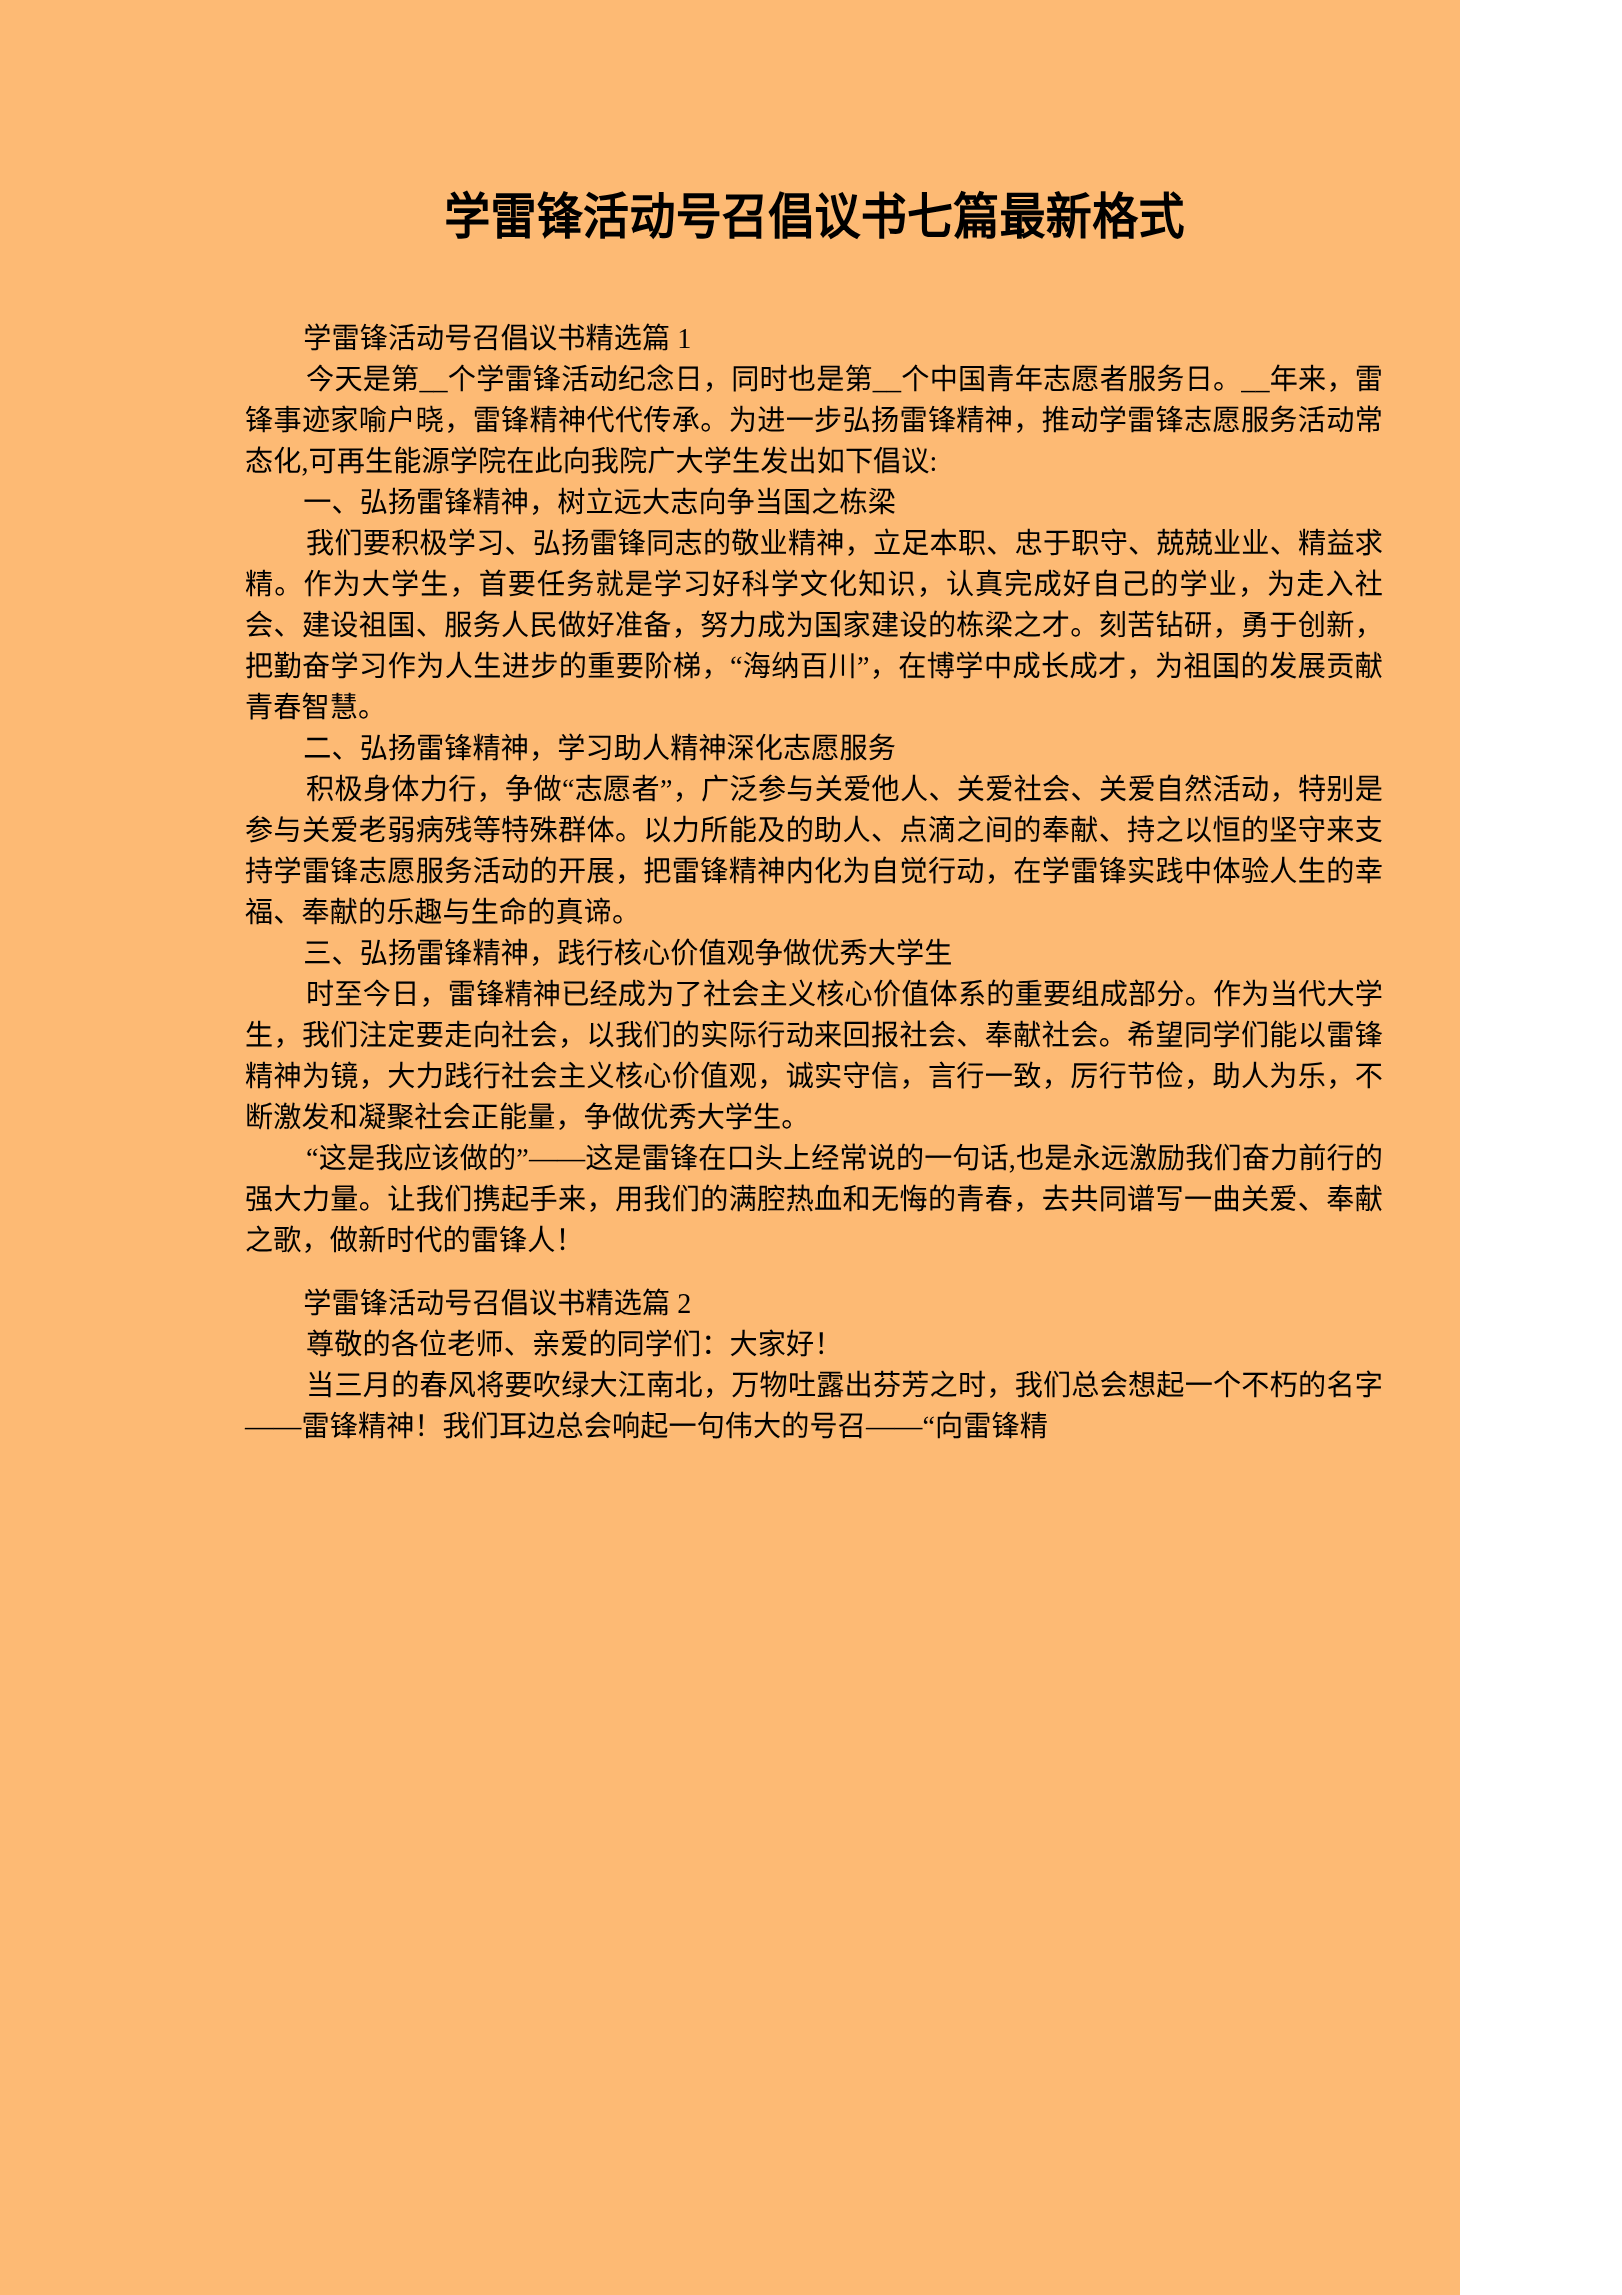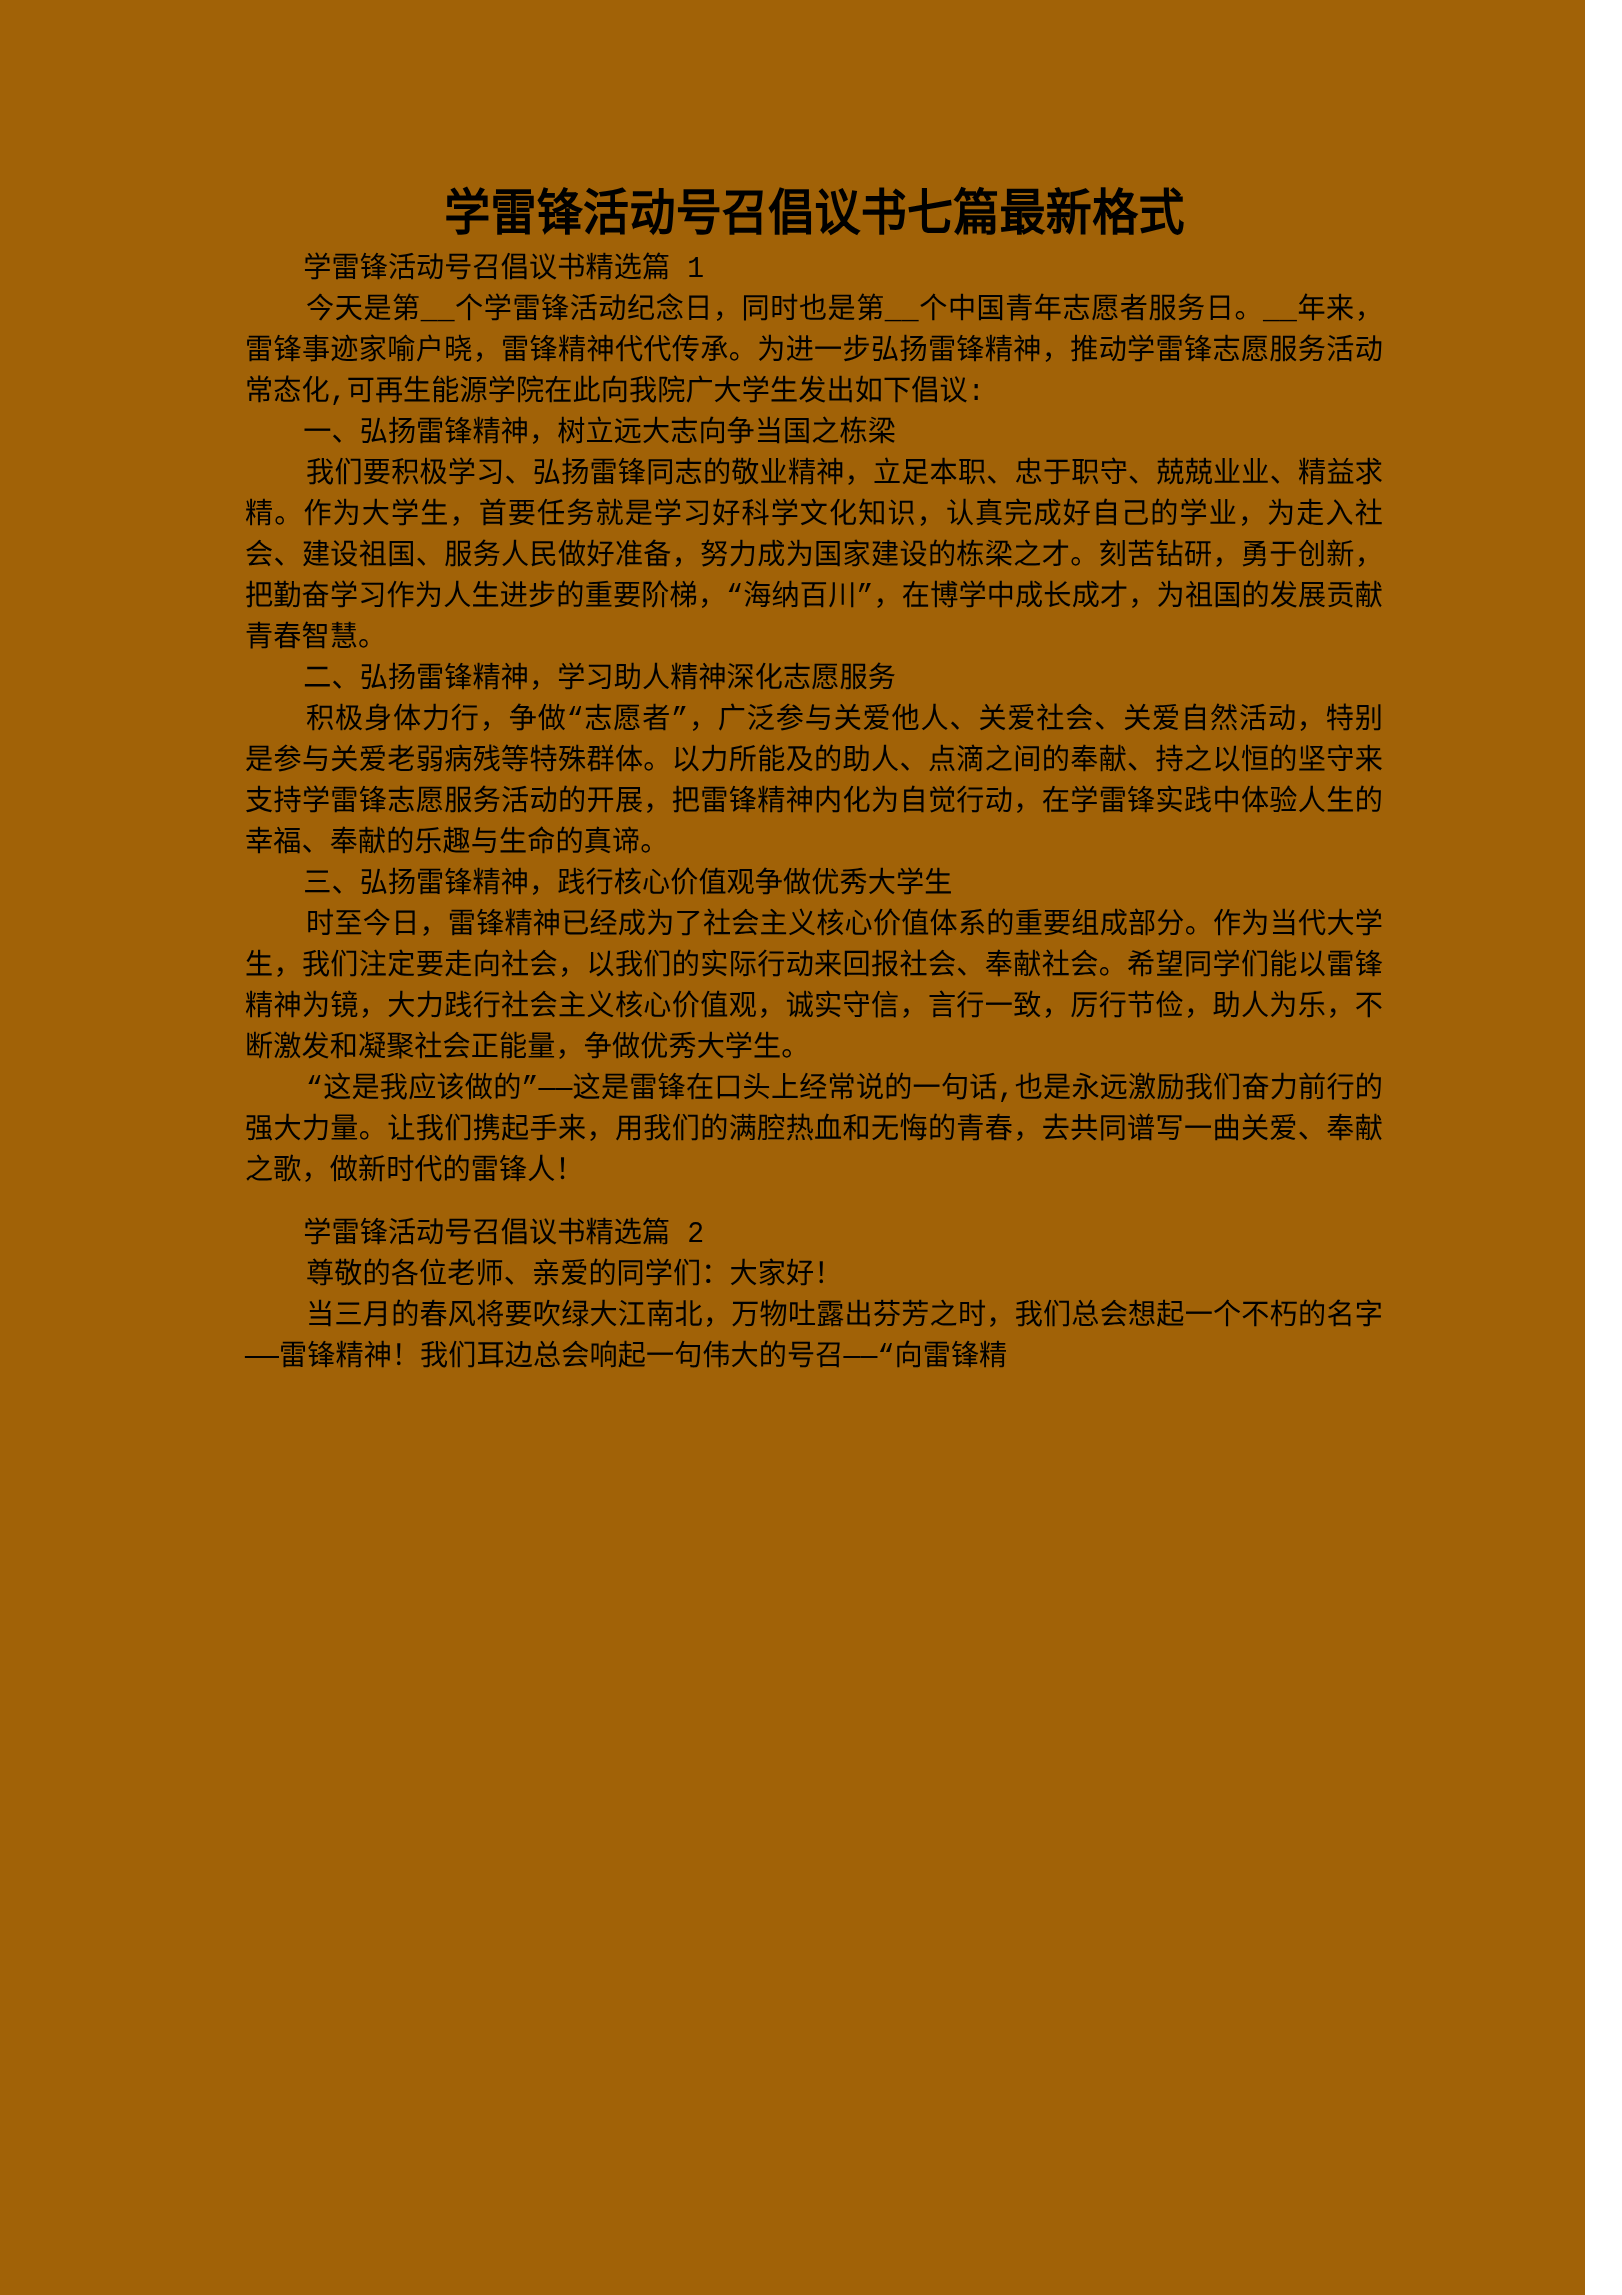--- a/index.html
+++ b/index.html
@@ -4,26 +4,26 @@
 <title>学雷锋活动号召倡议书七篇最新格式</title>
 <style>
   html, body {
     margin: 0;
     padding: 0;
     background: #ffffff;
   }
 
   .page {
     position: relative;
-    width: 1585px;
+    width: 1460px;
     height: 2295px;
-    background: #a16207;
+    background: #fdba74;
     box-sizing: border-box;
     overflow: hidden;
-    font-family: Liberation Mono, monospace;
+    font-family: Liberation Serif, serif;
     color: #000000;
   }
 
   
   .content {
     position: absolute;
     left: 245px;
     top: 0;
     width: 1139px;
   }
@@ -36,20 +36,21 @@
     line-height: 1.25;
     text-align: center;
     letter-spacing: 0.3px;
     padding-top: 186px;
     transform: scaleX(0.92);
     transform-origin: center center;
     white-space: nowrap;
   }
 
   .body-block {
+    margin-top: 69px;
   }
 
   p.para {
     margin: 0 0 0 0;
     padding: 0;
     font-size: 29px;
     line-height: 41px;
     text-align: justify;
     text-justify: inter-character;
     text-align-last: left;

